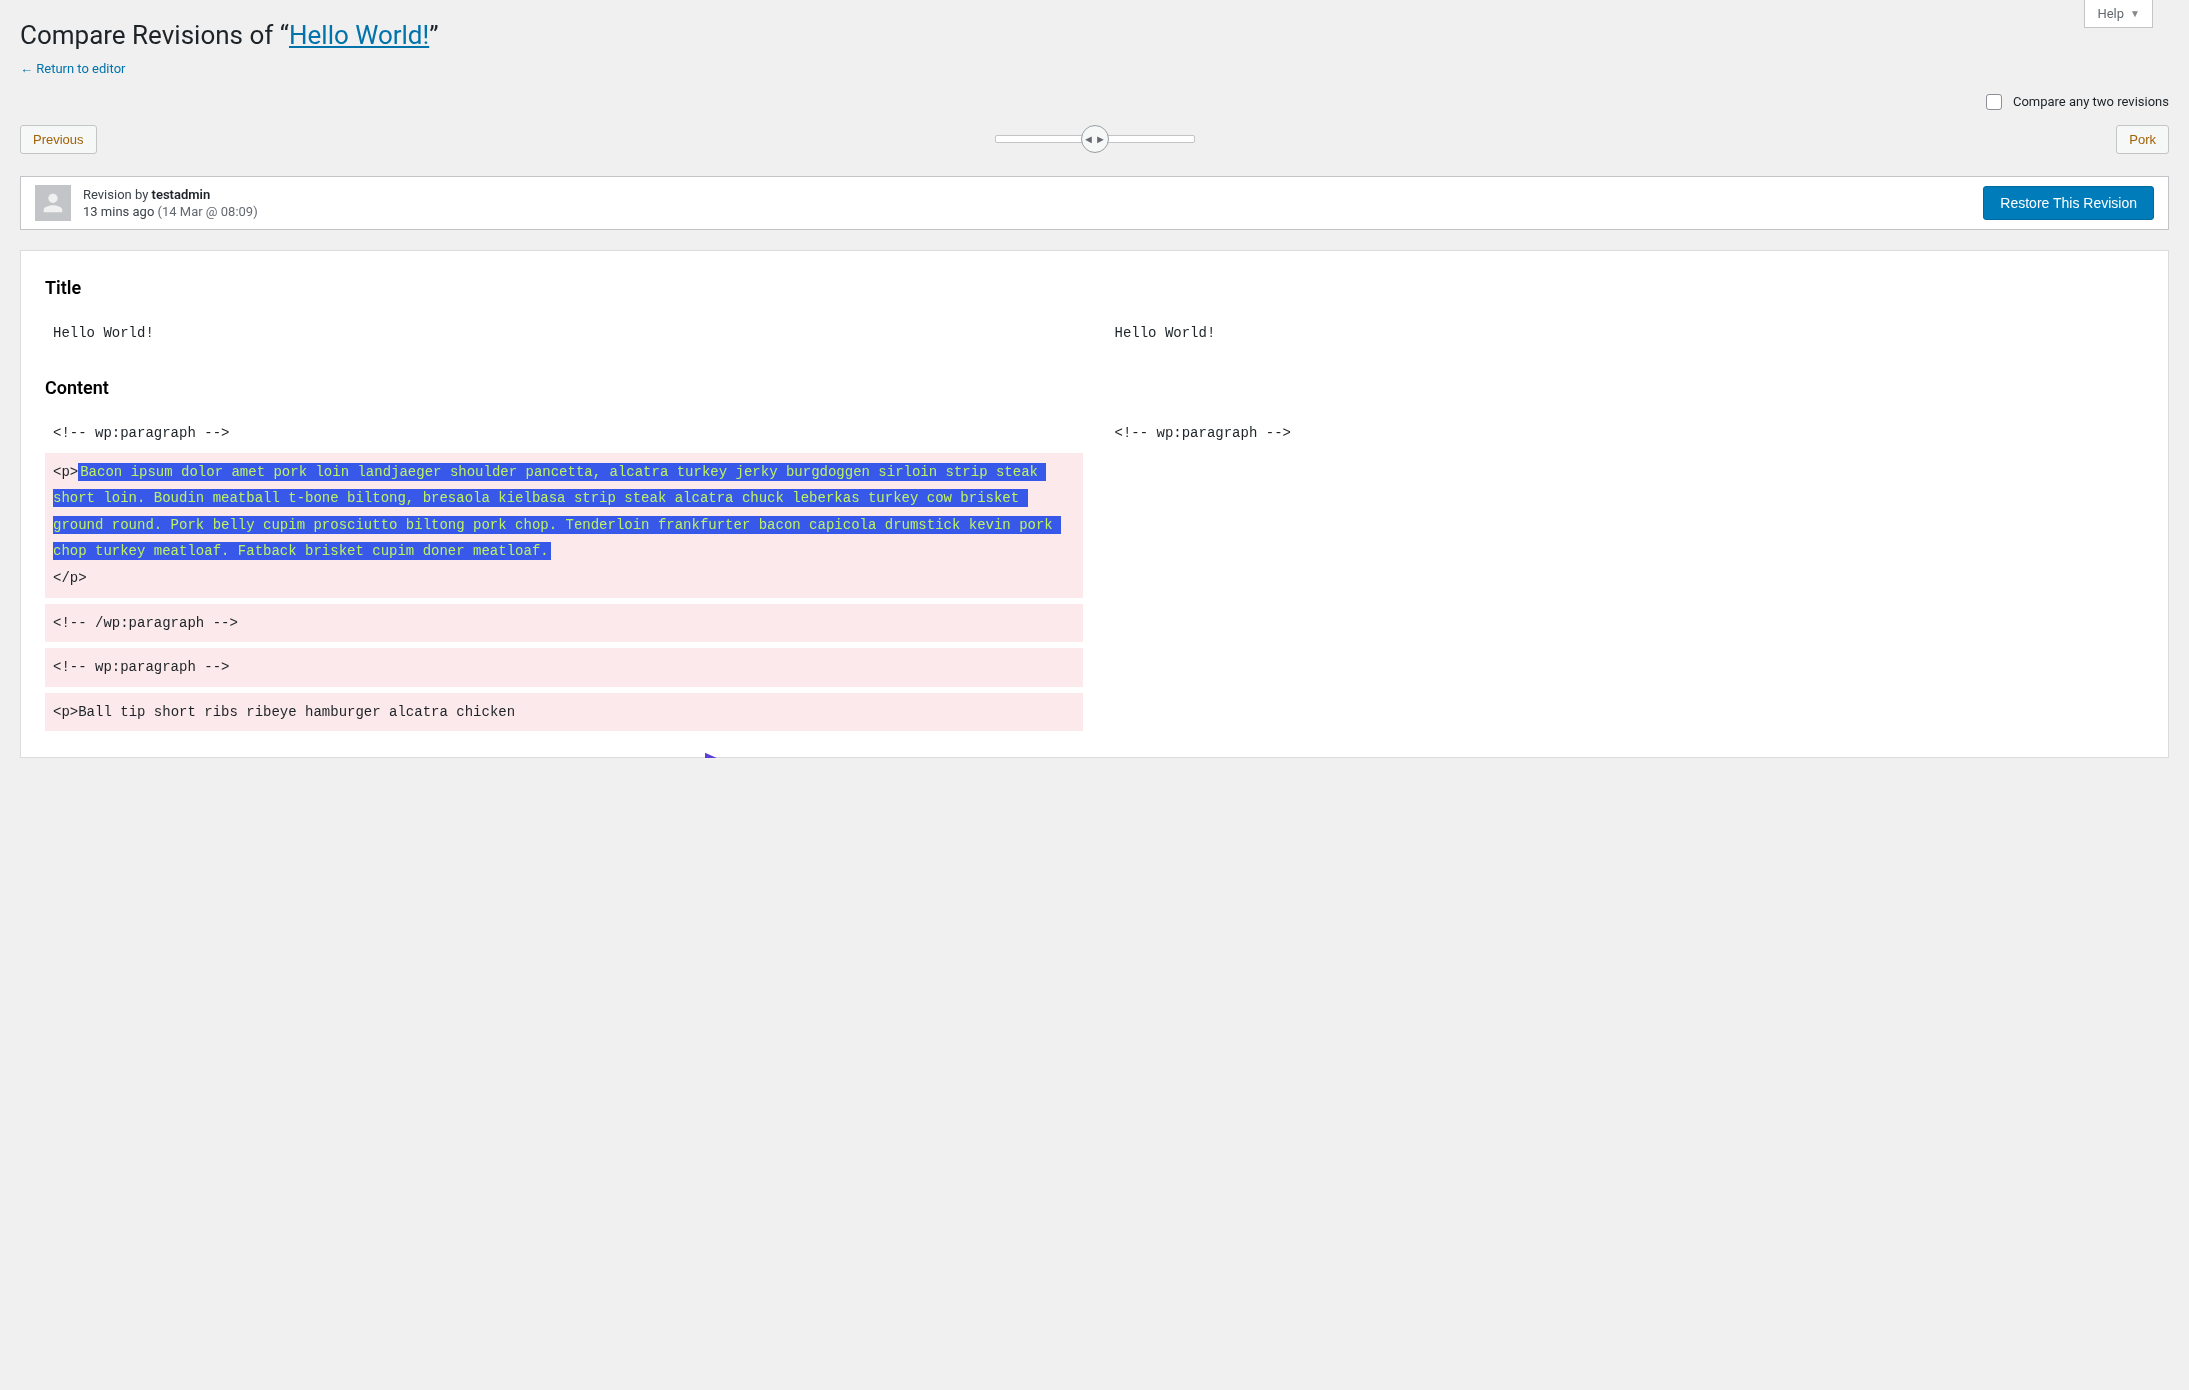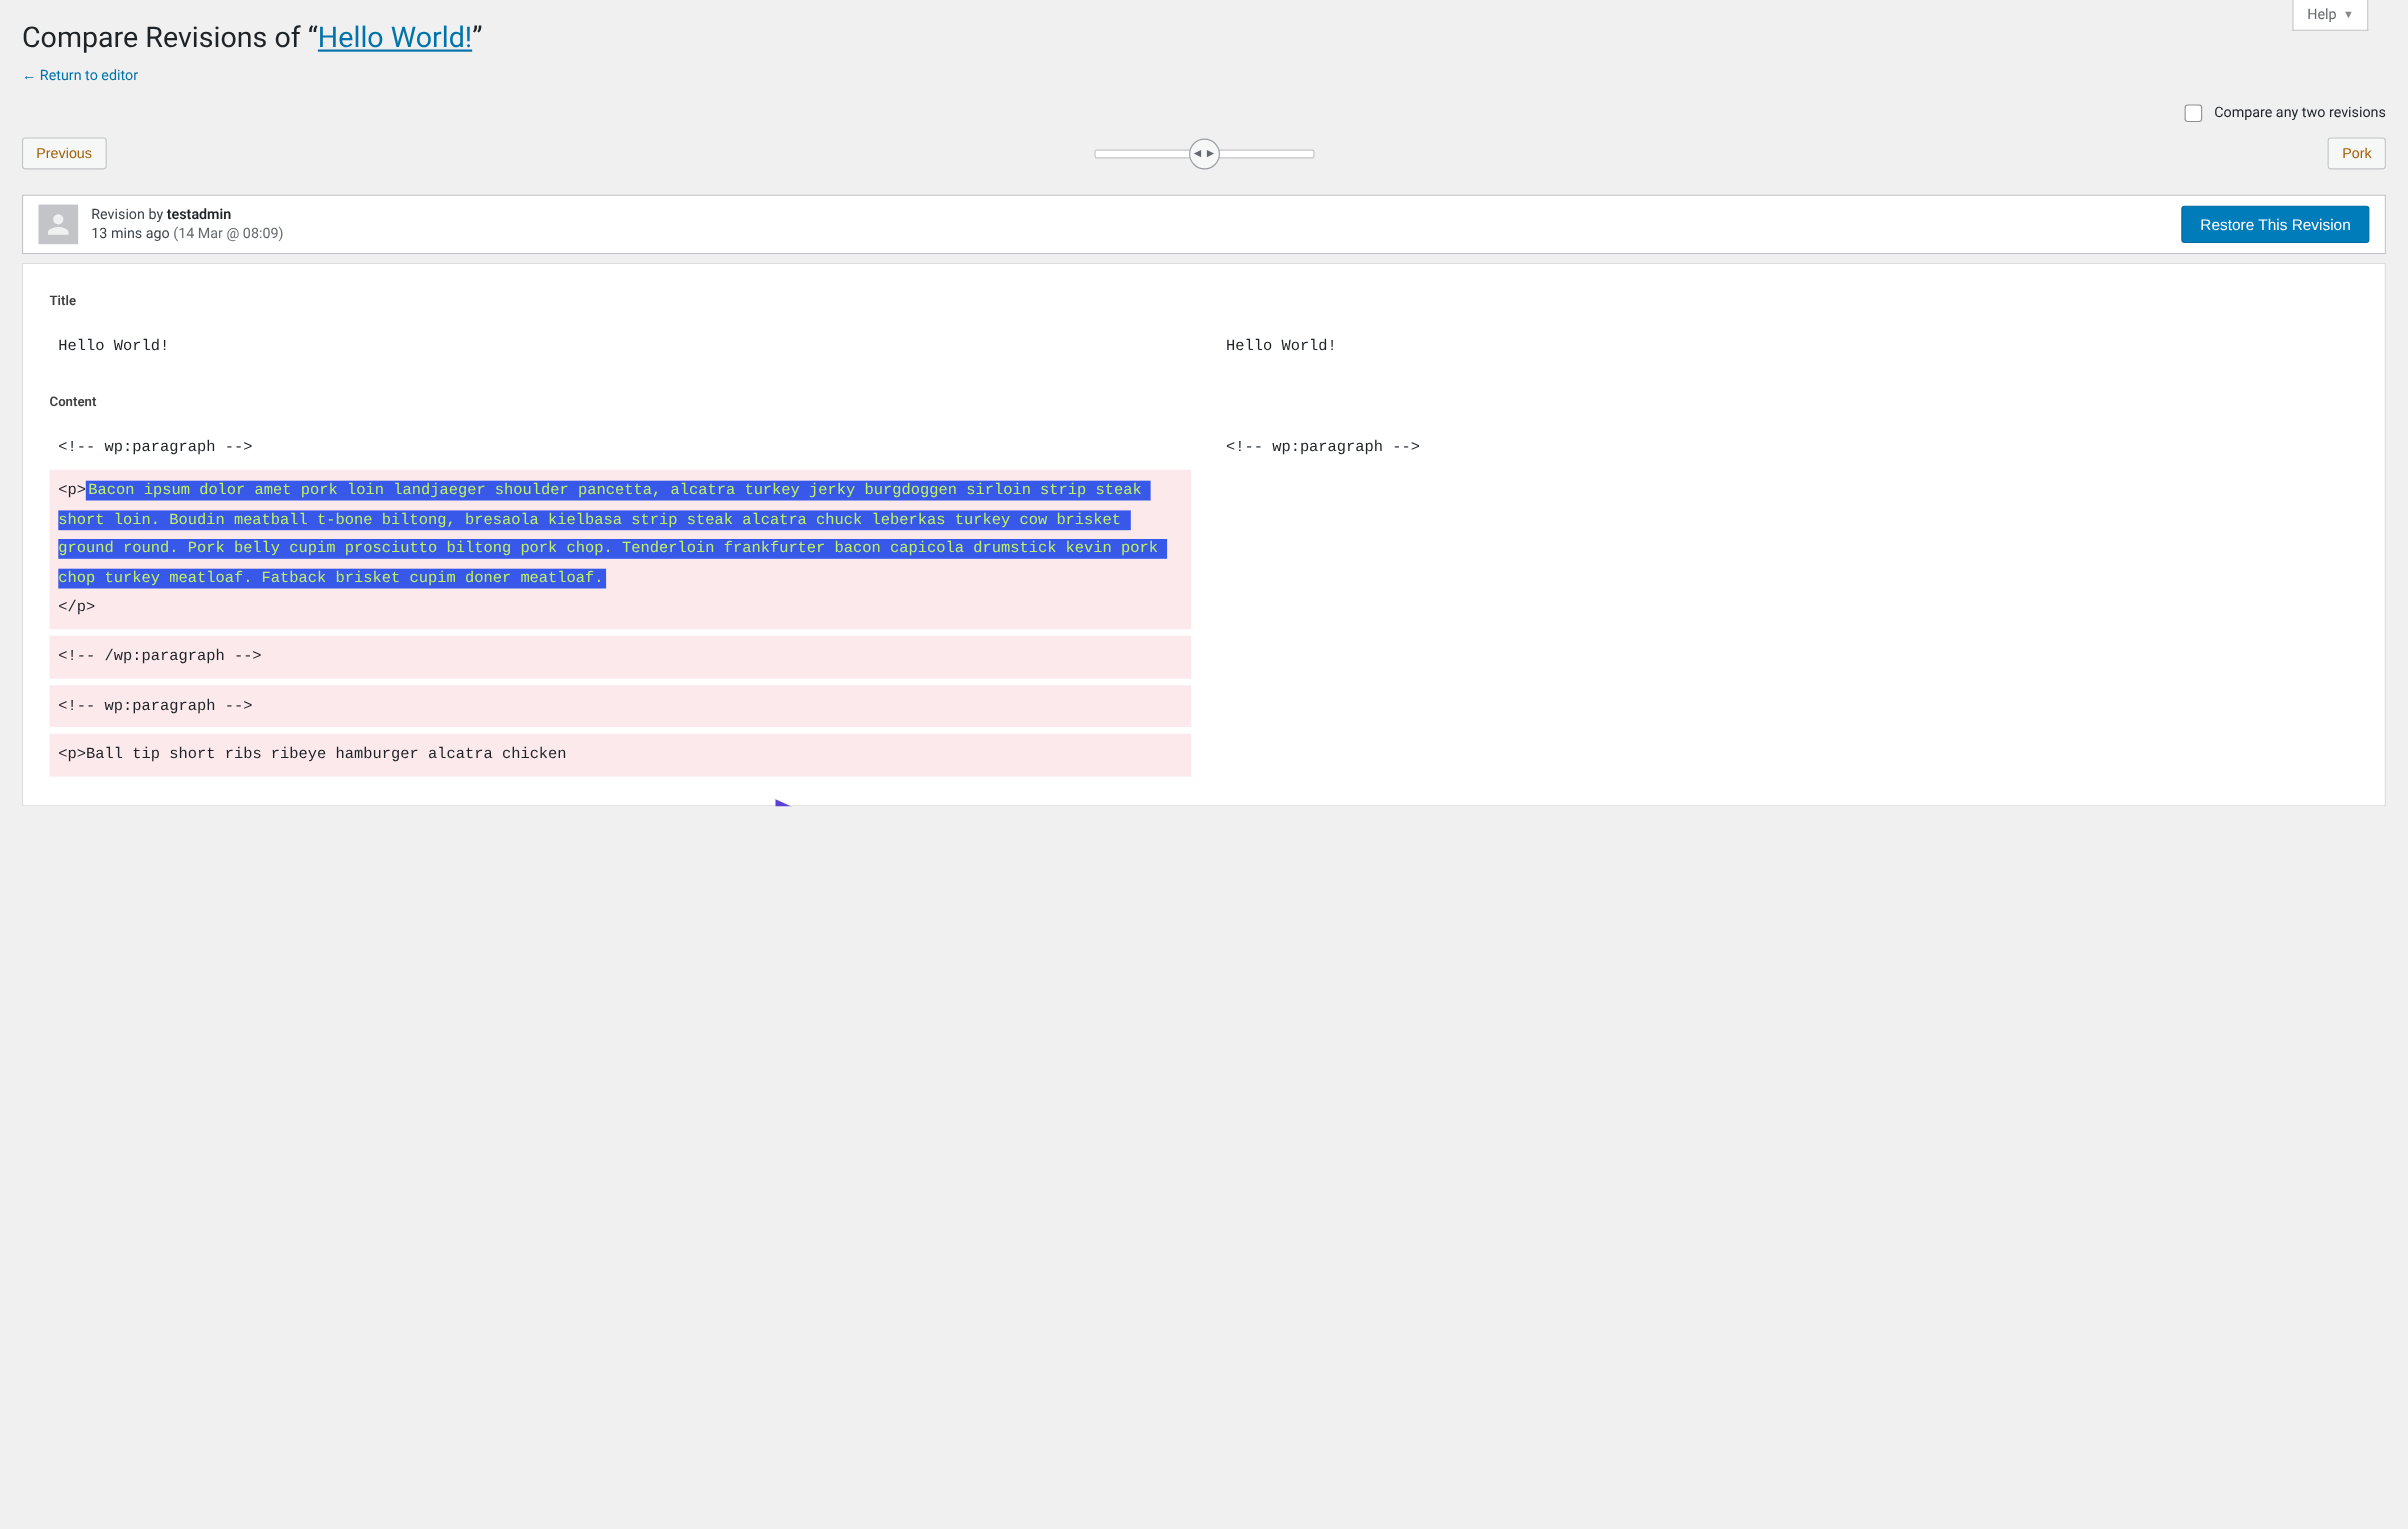--- a/index.html
+++ b/index.html
@@ -48,32 +48,32 @@
 .slider-handle {
   position: absolute; left: 50%; top: 50%; transform: translate(-50%, -50%);
   width: 28px; height: 28px; background: #f6f7f7; border: 1px solid #999da1;
   border-radius: 50%; display: flex; align-items: center; justify-content: center;
   font-size: 11px; color: #646970; gap: 1px; cursor: grab;
 }
 
 .revision-meta {
   background: #fff; border: 1px solid #c3c4c7;
   display: flex; align-items: center; justify-content: space-between;
-  padding: 8px 14px; margin-bottom: 8px;
+  padding: 8px 14px; margin-bottom: 20px;
 }
 .revision-meta-left { display: flex; align-items: center; gap: 12px; }
 .avatar { width: 36px; height: 36px; background: #c3c4c7; display: flex; align-items: center; justify-content: center; }
 .avatar svg { width: 28px; height: 28px; fill: #f0f0f1; }
 .meta-text { font-size: 13px; color: #3c434a; }
 .meta-text .line1 { margin-bottom: 2px; }
 .meta-text b { font-weight: 600; color: #1d2327; }
 .meta-text .timestamp { color: #646970; }
 
 .diff-panel { background: #fff; border: 1px solid #dcdcde; padding: 20px 24px; position: relative; }
-.diff-section-heading { font-size: 12px; font-weight: 600; color: #404040; margin: 6px 0 16px 0; }
+.diff-section-heading { font-size: 18px; font-weight: 600; color: #000000; margin: 6px 0 16px 0; }
 
 .diff-cols { display: flex; gap: 24px; }
 .diff-col { flex: 1 1 50%; min-width: 0; }
 
 .diff-text, .diff-block {
   font-family: Consolas, Monaco, "Courier New", monospace;
   font-size: 14px; line-height: 1.9; color: #1d2327;
   white-space: pre-wrap; word-wrap: break-word;
 }
 .plain { padding: 6px 8px; }

